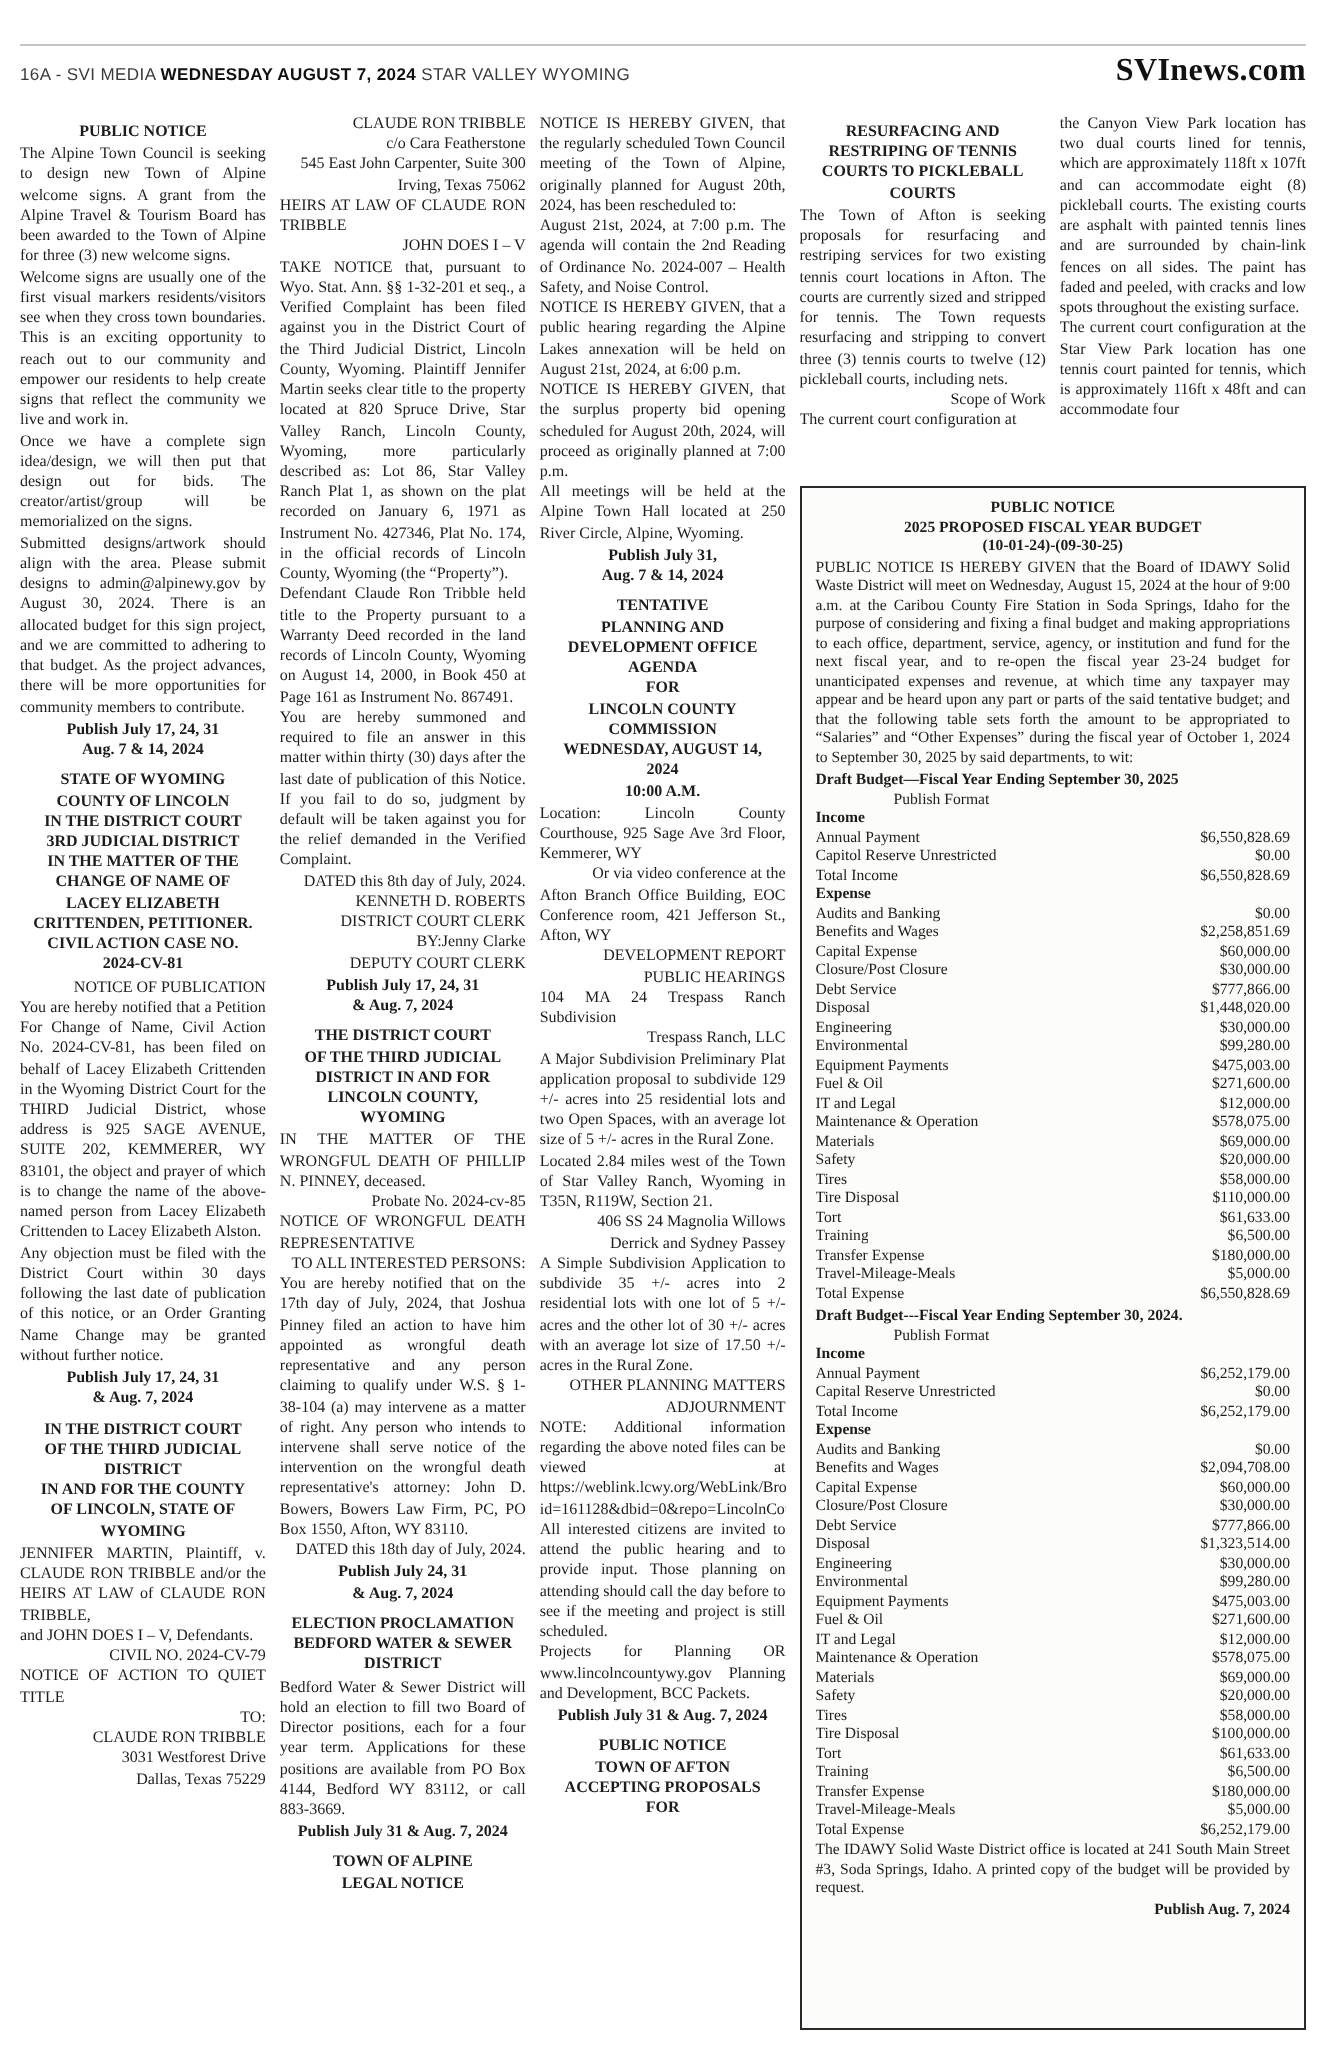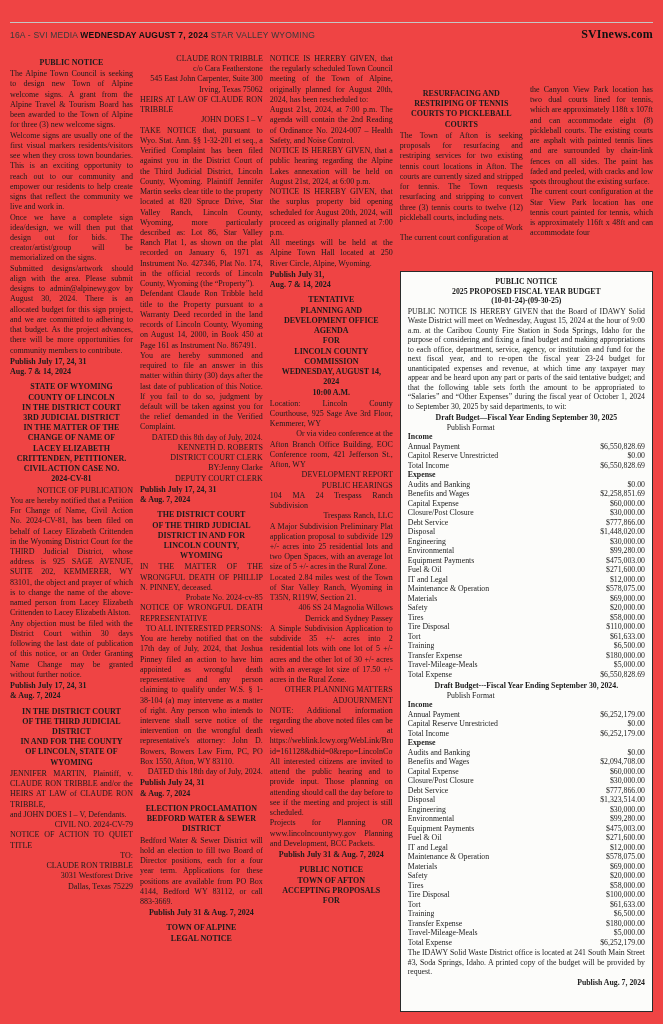--- a/index.html
+++ b/index.html
@@ -1,50 +1,50 @@
 <!DOCTYPE html>
 <html><head>
 <meta charset="utf-8">
 <style>
   html,body{margin:0;padding:0;background:#e9e9e7;}
   .page{
-    width:663px;height:1024px;margin:0 auto;background:#ef4444;
+    width:663px;height:1024px;margin:0 auto;background:#ffffff;
     box-sizing:border-box;padding:22px 10px 8px 10px;overflow:hidden;
     font-family:"Liberation Serif","DejaVu Serif",serif;color:#1c1c1c;
   }
   .masthead{
     display:flex;justify-content:space-between;align-items:baseline;
     border-top:1px solid #c6c6c4;padding-top:4px;
     font-family:"Liberation Sans","DejaVu Sans",sans-serif;
     font-size:8.5px;color:#3a3a3a;letter-spacing:.2px;
   }
   .masthead b{color:#111;}
-  .masthead .site{font-weight:700;font-size:12px;color:#111;
+  .masthead .site{font-weight:700;font-size:16px;color:#111;
     font-family:"Liberation Serif","DejaVu Serif",serif;}
   .cols{display:flex;gap:7px;margin-top:12px;height:958px;overflow:hidden;}
   .col{flex:1 1 0;min-width:0;font-size:8px;line-height:1.28;overflow:hidden;}
   .right-region{flex:2.06 1 0;min-width:0;display:flex;flex-direction:column;}
-  .right-cols{display:flex;gap:7px;height:180px;overflow:hidden;flex:0 0 auto;margin-top:31px;}
+  .right-cols{display:flex;gap:7px;height:180px;overflow:hidden;flex:0 0 auto;}
   .right-cols .col{height:100%;}
   .blk{margin:0;}
   .p{text-align:justify;}
   .l{text-align:right;}
   .h{font-weight:700;text-align:center;margin:4px 0 1px;}
   .pub{font-weight:700;margin:1px 0 5px;}
-  .a-right{text-align:left;}
+  .a-right{text-align:center;}
   .a-center{text-align:center;}
   
   .budget-box{
     flex:1 1 auto;margin-top:6px;border:1.5px solid #2a2a2a;
     padding:5px 7px;font-size:7.8px;line-height:1.22;overflow:hidden;
     background:#fcfcfa;
   }
   .bb-title{font-weight:700;text-align:center;}
   .bb-intro{text-align:justify;margin-top:1px;}
-  .bb-h{font-weight:700;text-align:center;margin-top:2px;}
+  .bb-h{font-weight:700;margin-top:2px;}
   .bb-pf{text-align:left;padding-left:39px;}
   .bb-grp{font-weight:700;}
   .bb-row{display:flex;justify-content:space-between;}
   .bb-row .lab{white-space:nowrap;overflow:hidden;}
   .bb-row .amt{white-space:nowrap;margin-left:6px;}
   .bb-footer{text-align:justify;margin-top:1px;}
   .bb-publish{font-weight:700;text-align:right;margin-top:1px;}
 </style>
 </head>
 <body>

